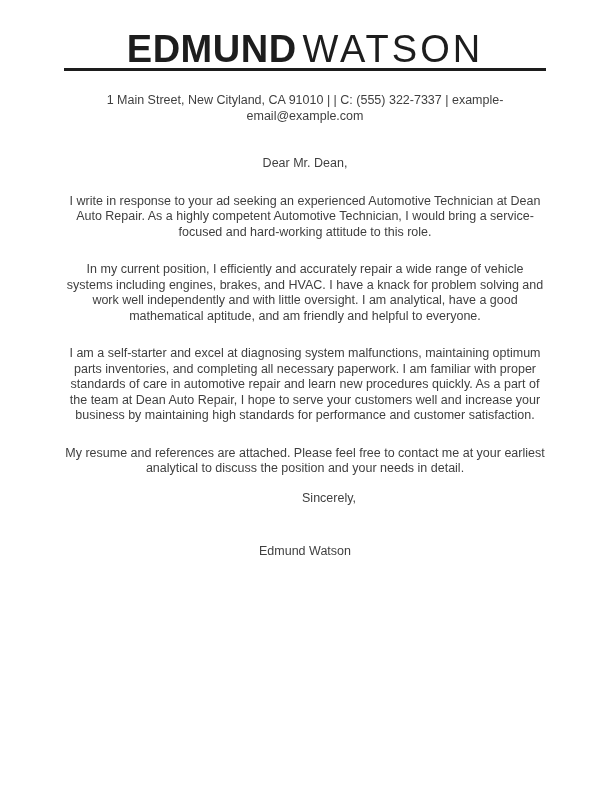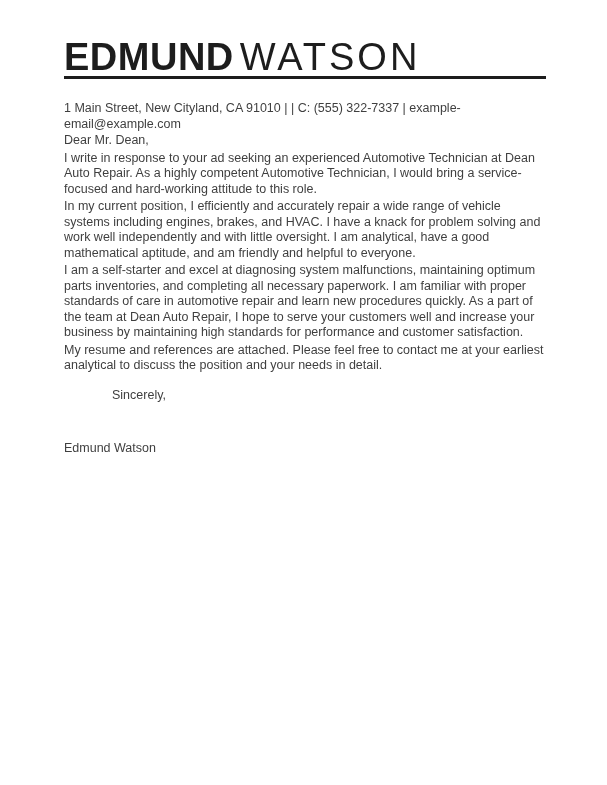--- a/index.html
+++ b/index.html
@@ -11,22 +11,23 @@
   html,body{background:var(--background);}
   body{
     font-family:"Liberation Sans","DejaVu Sans",sans-serif;
     color:var(--body_text);
   }
   .page{
     position:relative;
     width:607px;
     height:785px;
     background:var(--background);
-    padding:12px 61px 0 64px;
+    padding:4px 61px 0 64px;
     overflow:hidden;
+    text-align:center;
   }
   .letter-header{
     margin-top:29px;
     border-bottom:3px solid var(--accent);
     padding-bottom:2px;
   }
   .name{
     font-size:38px;
     line-height:33px;
     color:var(--accent);
@@ -41,26 +42,26 @@
     letter-spacing:3px;
     margin-left:6px;
   }
   .contact{
     margin-top:21px;
     font-size:12.5px;
     line-height:16px;
     color:var(--body_text);
   }
   .salutation{
-    margin-top:1px;
+    margin-top:32px;
     font-size:12.5px;
     line-height:15.5px;
   }
   .para{
-    margin-top:2px;
+    margin-top:22px;
     font-size:12.5px;
     line-height:15.5px;
   }
   .closing{
     margin-top:14px;
     font-size:12.5px;
     line-height:15.5px;
     margin-left:48px;
   }
   .signature{

